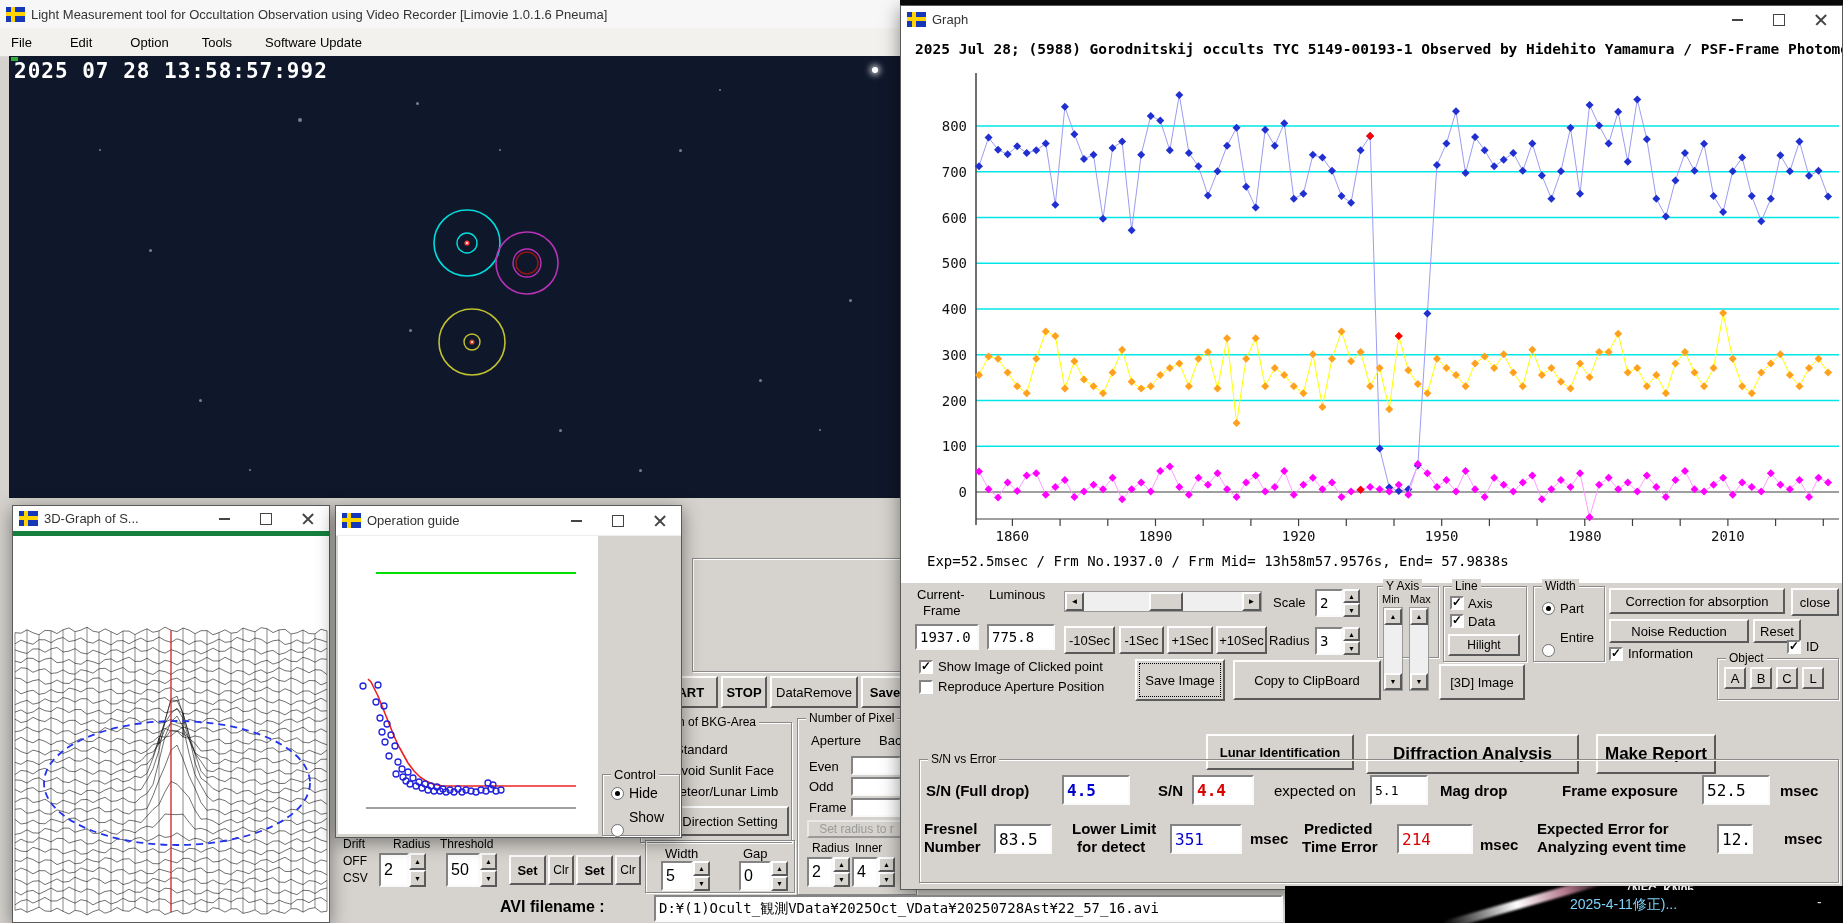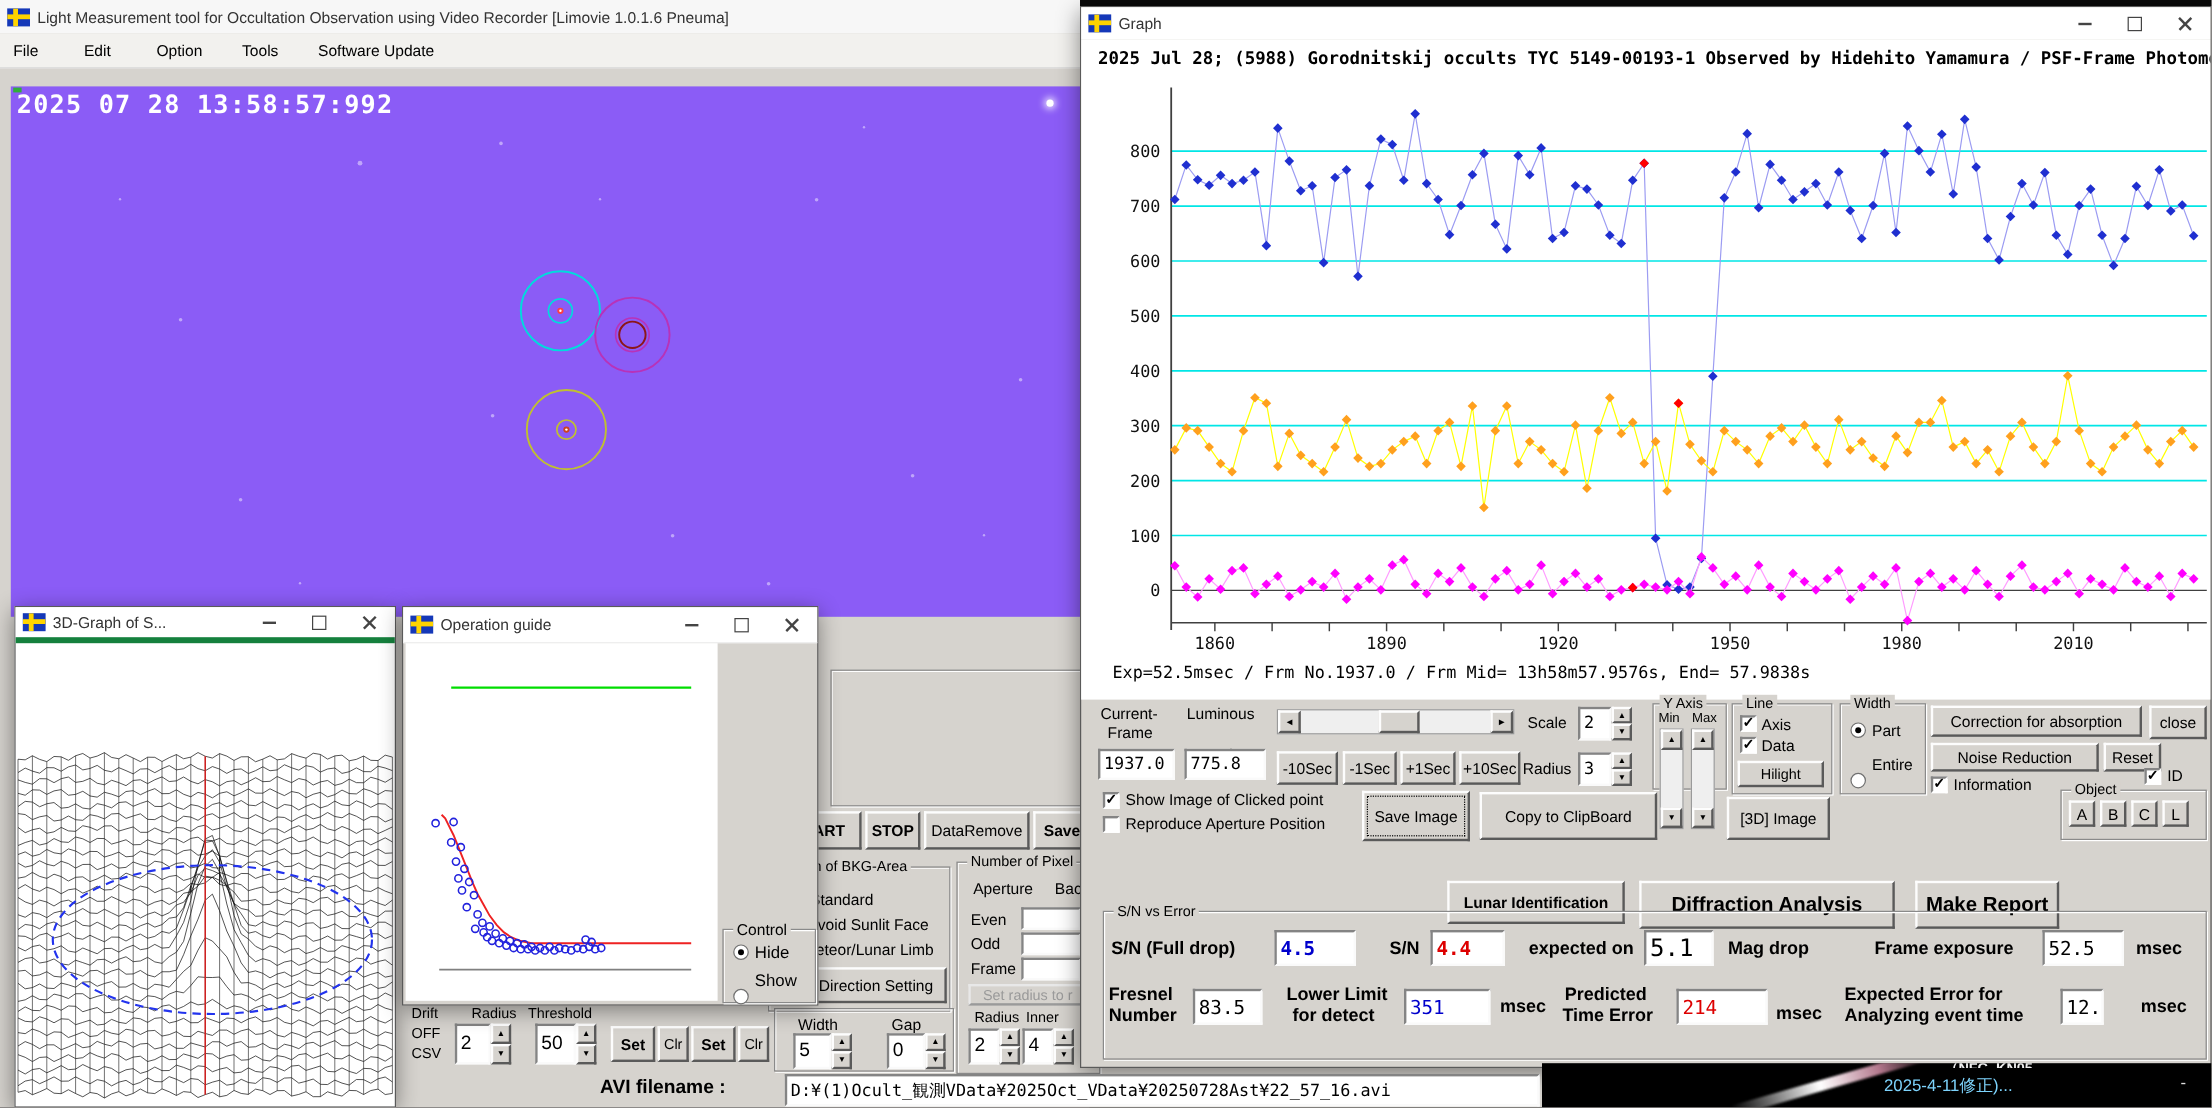--- a/index.html
+++ b/index.html
@@ -47,21 +47,21 @@
       <span class="tbt">Light Measurement tool for Occultation Observation using Video Recorder [Limovie 1.0.1.6 Pneuma]</span>
     </div>
     <div class="abs" style="left:0;top:28px;width:908px;height:28px;background:#f2f1ee;border-bottom:1px solid #d9d9d9;display:flex;align-items:center;">
       <span class="lbl" style="margin-left:11px;">File</span>
       <span class="lbl" style="margin-left:38px;">Edit</span>
       <span class="lbl" style="margin-left:38px;">Option</span>
       <span class="lbl" style="margin-left:33px;">Tools</span>
       <span class="lbl" style="margin-left:33px;">Software Update</span>
     </div>
 
-    <div class="abs" id="video" style="left:9px;top:72px;width:894px;height:442px;background:#8b5cf6;overflow:hidden;">
+    <div class="abs" id="video" style="left:9px;top:56px;width:894px;height:442px;background:#0f172a;overflow:hidden;">
       <div class="abs" style="left:2px;top:1px;width:7px;height:4px;background:#2fae3a;"></div>
       <div class="abs mono" style="left:5px;top:3px;font-size:21px;font-weight:bold;color:#fff;letter-spacing:1px;">2025 07 28 13:58:57:992</div>
       <svg id="aperture-svg" class="abs" style="left:0;top:0;" width="894" height="442">
           <circle cx="458" cy="187" r="33" fill="none" stroke="#00dcdc" stroke-width="1.6"></circle>
           <circle cx="458" cy="187" r="10" fill="none" stroke="#00dcdc" stroke-width="1.4"></circle>
           <circle cx="458" cy="187" r="2.6" fill="#ff4040"></circle>
           <circle cx="458" cy="187" r="1" fill="#fff"></circle>
           <circle cx="518" cy="207" r="31" fill="none" stroke="#b832b8" stroke-width="1.6"></circle>
           <circle cx="518" cy="207" r="14" fill="none" stroke="#b832b8" stroke-width="1.4"></circle>
           <circle cx="518" cy="207" r="11" fill="none" stroke="#8c1616" stroke-width="1.6"></circle>
@@ -625,22 +625,22 @@
       <div class="btn abs" style="left:305px;top:151px;width:148px;height:36px;font-weight:bold;">Lunar Identification</div>
       <div class="btn abs" style="left:465px;top:151px;width:213px;height:40px;font-weight:bold;font-size:17px;">Diffraction Analysis</div>
       <div class="btn abs" style="left:695px;top:151px;width:120px;height:40px;font-weight:bold;font-size:17px;">Make Report</div>
 
       <div class="abs gb" style="left:18px;top:176px;width:920px;height:124px;">
         <span class="lg">S/N vs Error</span>
         <span class="lbl abs" style="left:6px;top:22px;font-weight:bold;font-size:15px;">S/N (Full drop)</span>
         <div class="fld abs mono" style="left:142px;top:15px;width:68px;height:30px;font-size:16px;font-weight:bold;color:#0000cc;">4.5</div>
         <span class="lbl abs" style="left:238px;top:22px;font-weight:bold;font-size:15px;">S/N</span>
         <div class="fld abs mono" style="left:272px;top:15px;width:62px;height:30px;font-size:16px;font-weight:bold;color:#dd0000;">4.4</div>
-        <span class="lbl abs" style="left:354px;top:22px;font-weight:bold;font-size:15px;text-align:right;">expected on</span>
-        <div class="fld abs mono" style="left:450px;top:15px;width:58px;height:30px;font-size:20px;">5.1</div>
+        <span class="lbl abs" style="left:354px;top:22px;font-weight:normal;font-size:15px;text-align:right;">expected on</span>
+        <div class="fld abs mono" style="left:450px;top:15px;width:58px;height:30px;font-size:13px;">5.1</div>
         <span class="lbl abs" style="left:520px;top:22px;font-weight:bold;font-size:15px;">Mag drop</span>
         <span class="lbl abs" style="left:642px;top:22px;font-weight:bold;font-size:15px;">Frame exposure</span>
         <div class="fld abs mono" style="left:782px;top:15px;width:68px;height:30px;font-size:16px;">52.5</div>
         <span class="lbl abs" style="left:860px;top:22px;font-weight:bold;font-size:15px;">msec</span>
 
         <span class="lbl abs" style="left:4px;top:60px;font-weight:bold;font-size:15px;">Fresnel</span>
         <span class="lbl abs" style="left:4px;top:78px;font-weight:bold;font-size:15px;">Number</span>
         <div class="fld abs mono" style="left:74px;top:64px;width:58px;height:30px;font-size:16px;">83.5</div>
         <span class="lbl abs" style="left:152px;top:60px;font-weight:bold;font-size:15px;">Lower Limit</span>
         <span class="lbl abs" style="left:157px;top:78px;font-weight:bold;font-size:15px;">for detect</span>

